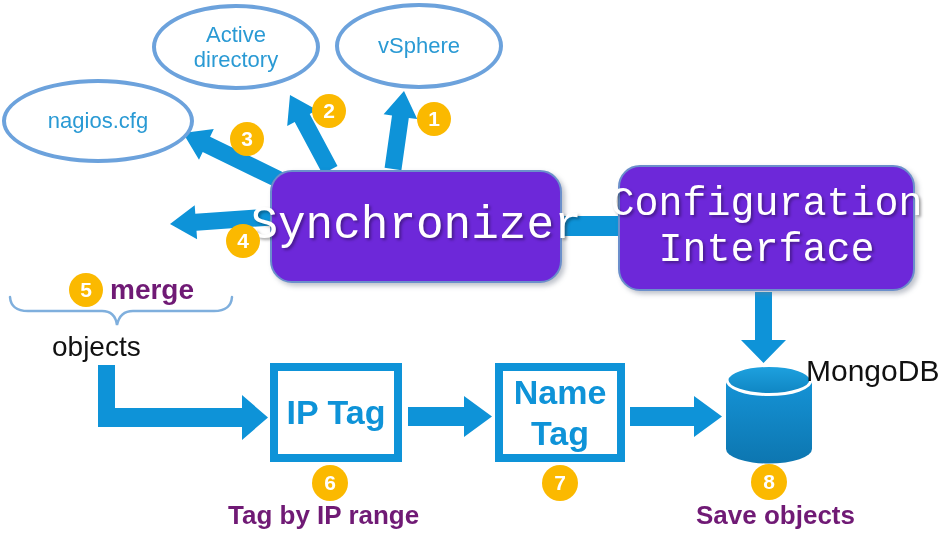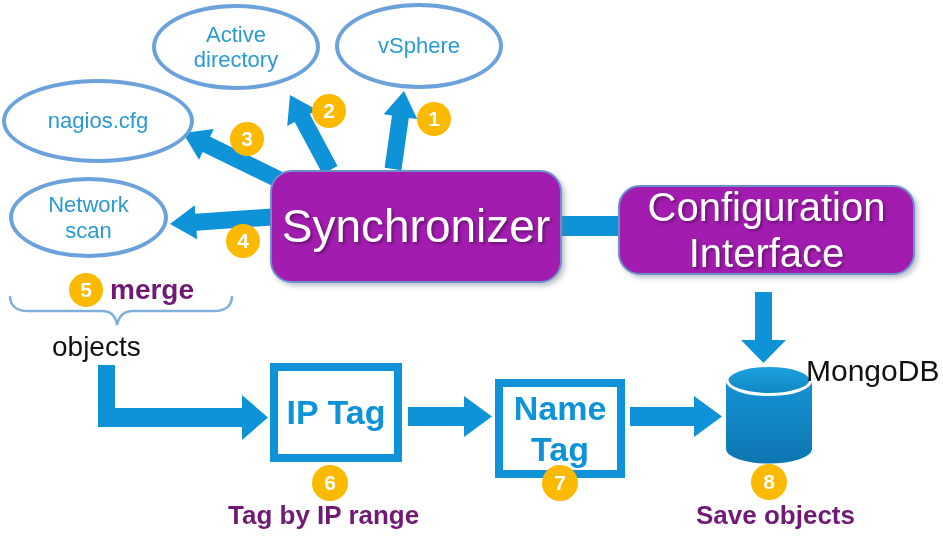--- a/index.html
+++ b/index.html
@@ -10,33 +10,33 @@
   #shapes{position:absolute;left:0;top:0;z-index:1;}
   .node{position:absolute;display:flex;align-items:center;justify-content:center;text-align:center;box-sizing:border-box;z-index:2;}
   .multiline{white-space:pre-line;}
   
   .ellipse{
     background:#fff;border:4px solid #6CA2DC;border-radius:50%;
     color:#2A9AD4;font-size:22px;line-height:1.15;
   }
   
   .bigbox{
-    background:#a21caf;border:2px solid #6B8FCB;border-radius:22px;
+    background:#6d28d9;border:2px solid #6B8FCB;border-radius:22px;
     color:#fff;text-shadow:2px 2px 3px rgba(0,0,0,0.35);
-    box-shadow:3px 3px 5px rgba(110,120,140,0.45);line-height:1.15;
+    box-shadow:3px 3px 5px rgba(110,120,140,0.45);line-height:1.15;font-family:Liberation Mono, monospace;
   }
   #synchronizer-box{left:270px;top:170px;width:292px;height:113px;font-size:46px;}
-  #config-box{left:618px;top:165px;width:297px;height:90px;font-size:40px;margin-top:20px;}
+  #config-box{left:618px;top:165px;width:297px;height:126px;font-size:40px;}
   
   .tagbox{
     background:#fff;border:8px solid #0E93D8;color:#0E93D8;
     font-size:34px;font-weight:bold;line-height:1.2;
   }
   #ip-tag-box{left:270px;top:363px;width:132px;height:99px;}
-  #name-tag-box{left:495px;top:363px;width:130px;height:99px;margin-top:16px;}
+  #name-tag-box{left:495px;top:363px;width:130px;height:99px;}
   
   .badge{
     position:absolute;width:34px;height:34px;border-radius:50%;
     background:#FBB900;color:#fff;font-size:21px;font-weight:bold;
     display:flex;align-items:center;justify-content:center;z-index:3;
   }
   .badge.lg{width:36px;height:36px;}
   
   .caption{position:absolute;color:#701a75;font-weight:bold;font-size:26px;z-index:3;}
   .plain{position:absolute;color:#111;font-size:28px;z-index:3;}
@@ -78,22 +78,20 @@
     <g>
       <path d="M726,380 L726,449 A43,14.5 0 0 0 812,449 L812,380 Z" fill="url(#cylGrad)"></path>
       <ellipse cx="769" cy="380" rx="42" ry="14.5" fill="url(#cylTopGrad)" stroke="#fff" stroke-width="3"></ellipse>
     </g>
   </svg>
 
   <div class="node ellipse multiline" id="active-directory" style="left:152px;top:4px;width:168px;height:86px;">Active
 directory</div>
   <div class="node ellipse" id="vsphere" style="left:335px;top:3px;width:168px;height:86px;">vSphere</div>
   <div class="node ellipse" id="nagios" style="left:2px;top:79px;width:192px;height:84px;">nagios.cfg</div>
-  <div class="node ellipse multiline" id="network-scan" style="left:9px;top:177px;width:159px;height:81px;">Network
-scan</div>
 
   <div class="node bigbox" id="synchronizer-box">Synchronizer</div>
   <div class="node bigbox multiline" id="config-box">Configuration
 Interface</div>
 
   <div class="node tagbox" id="ip-tag-box">IP Tag</div>
   <div class="node tagbox multiline" id="name-tag-box">Name
 Tag</div>
 
   <div class="badge" style="left:417px;top:102px;">1</div>

